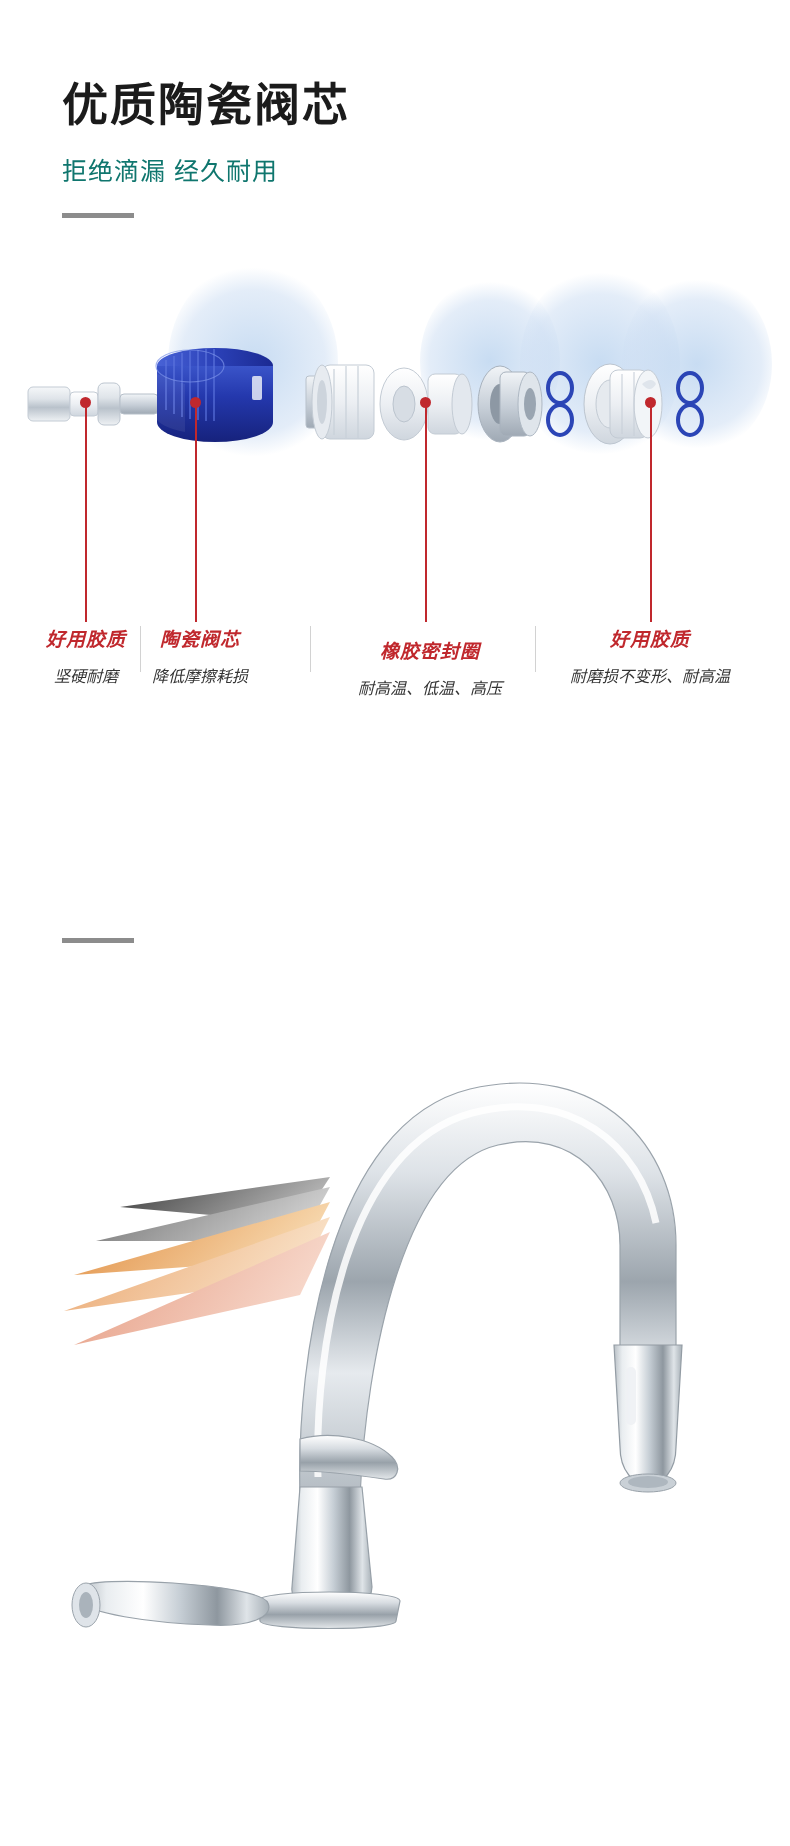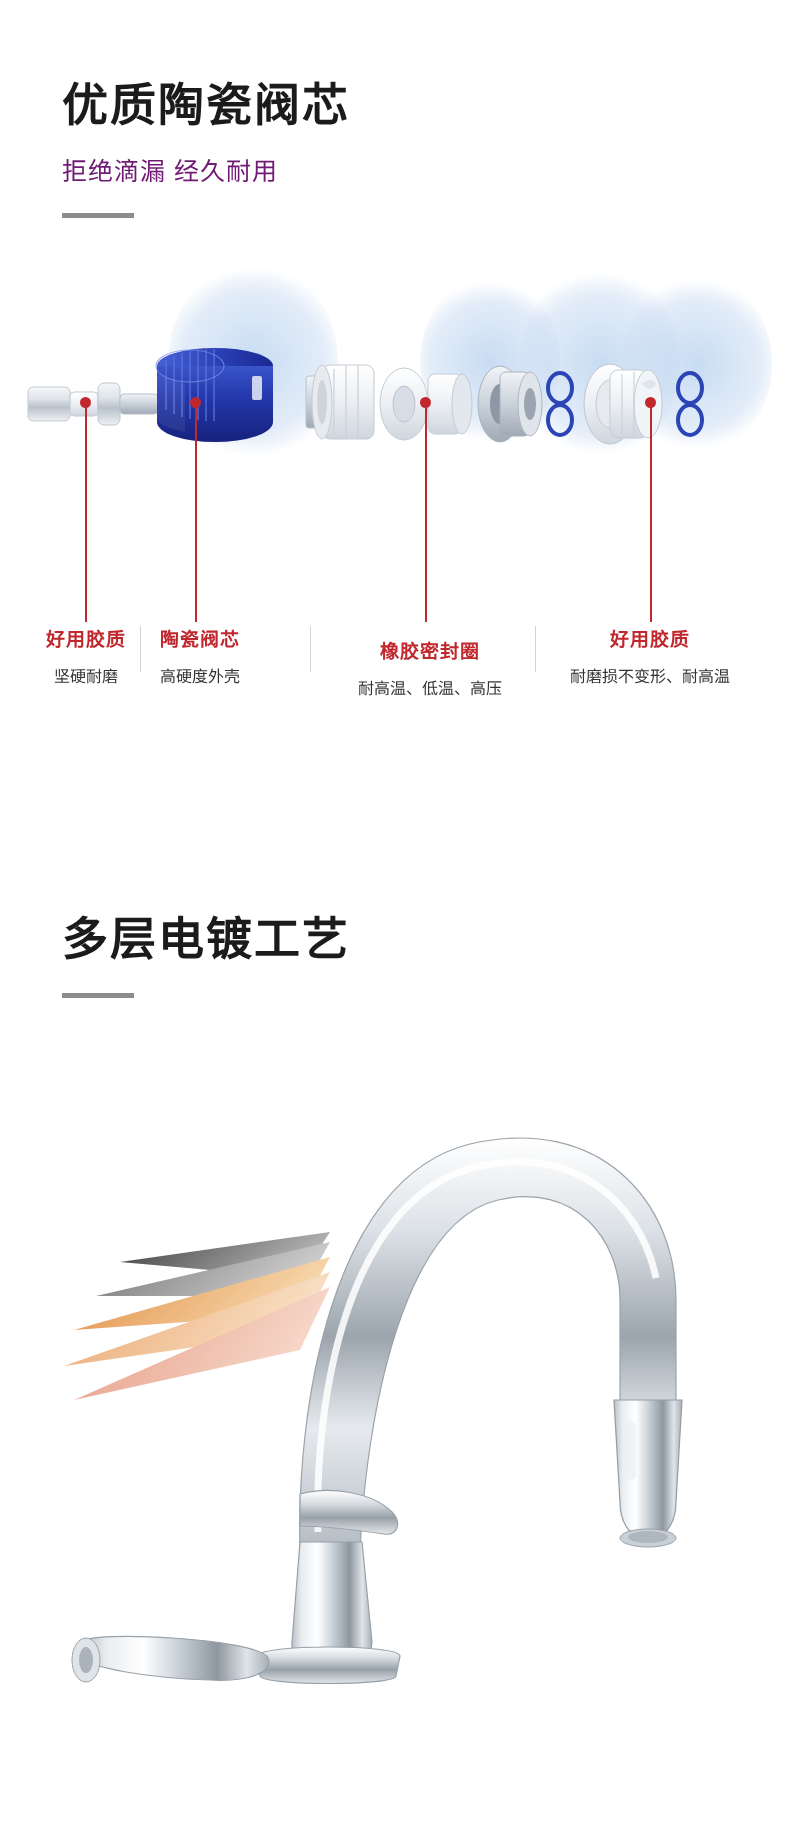--- a/index.html
+++ b/index.html
@@ -32,41 +32,42 @@
   .sec-title {
     font-size: 46px;
     font-weight: bold;
     letter-spacing: 2px;
     color: #1b1b1b;
     line-height: 1.2;
     margin: 0;
   }
   .sec-sub {
     font-size: 25px;
-    color: #701a75;
+    color: #0f766e;
     letter-spacing: 1px;
     margin-top: 18px;
     font-weight: normal;
   }
   .sec-rule {
     width: 72px;
     height: 5px;
     background: #8c8c8c;
     margin-top: 26px;
   }
 
   
   #section-core {
     padding-top: 78px;
   }
   .diagram {
     position: relative;
     width: 790px;
     height: 500px;
     margin-top: 66px;
+    font-style: italic;
   }
 
   
   .halo {
     position: absolute;
     border-radius: 50%;
     background: radial-gradient(circle, rgba(190,214,240,0.85) 0%, rgba(205,222,243,0.55) 55%, rgba(255,255,255,0) 72%);
   }
 
   .part {
@@ -270,21 +271,21 @@
       <div class="callouts">
 
         <div class="callout" style="left:-14px; top:0;">
           <div class="c-title">好用胶质</div>
           <div class="c-desc">坚硬耐磨</div>
         </div>
         <div class="divider-v" style="left:140px;"></div>
 
         <div class="callout" style="left:100px; top:0;">
           <div class="c-title">陶瓷阀芯</div>
-          <div class="c-desc">高硬度外壳</div>
+          <div class="c-desc">降低摩擦耗损</div>
         </div>
         <div class="divider-v" style="left:310px;"></div>
 
         <div class="callout" style="left:330px; top:12px;">
           <div class="c-title">橡胶密封圈</div>
           <div class="c-desc">耐高温、低温、高压</div>
         </div>
         <div class="divider-v" style="left:535px;"></div>
 
         <div class="callout" style="left:550px; top:0;">
@@ -292,21 +293,20 @@
           <div class="c-desc">耐磨损不变形、耐高温</div>
         </div>
 
       </div>
     </div>
   </section>
 
   <section class="section" id="section-plating">
 
     <div class="sec-head">
-      <h1 class="sec-title">多层电镀工艺</h1>
       <div class="sec-rule"></div>
     </div>
 
     <div class="faucet-wrap">
 
       <svg width="790" height="620" viewBox="0 0 790 620">
         <defs>
           <linearGradient id="chromeBody" x1="0" y1="0" x2="1" y2="0">
             <stop offset="0%" stop-color="#b9c0c6"></stop>
             <stop offset="12%" stop-color="#e9edf0"></stop>

